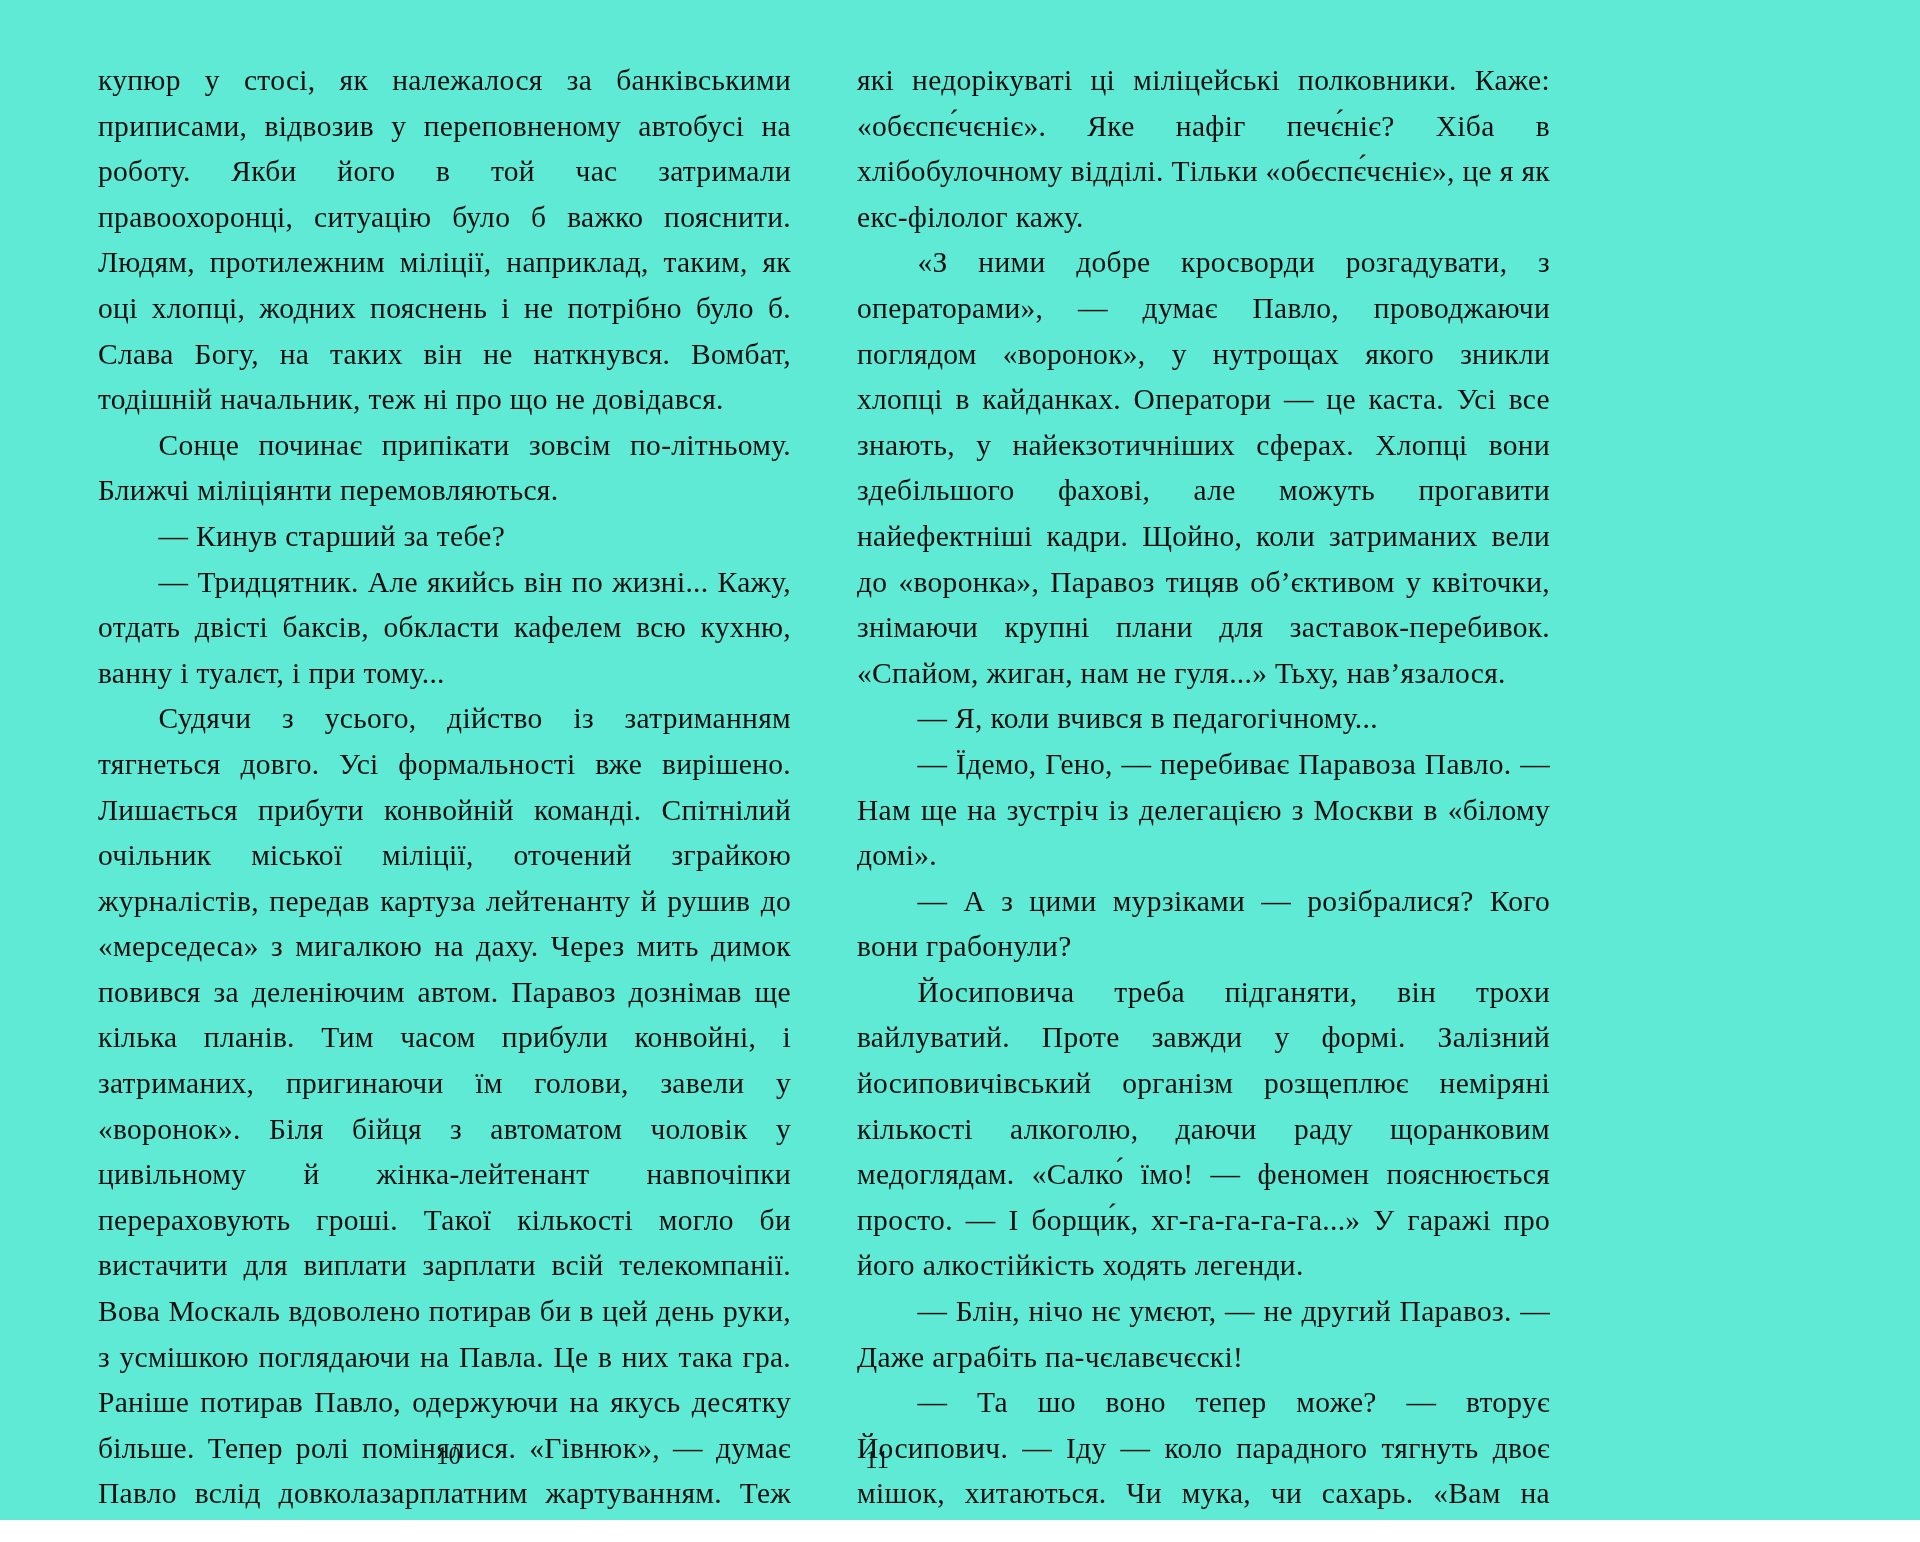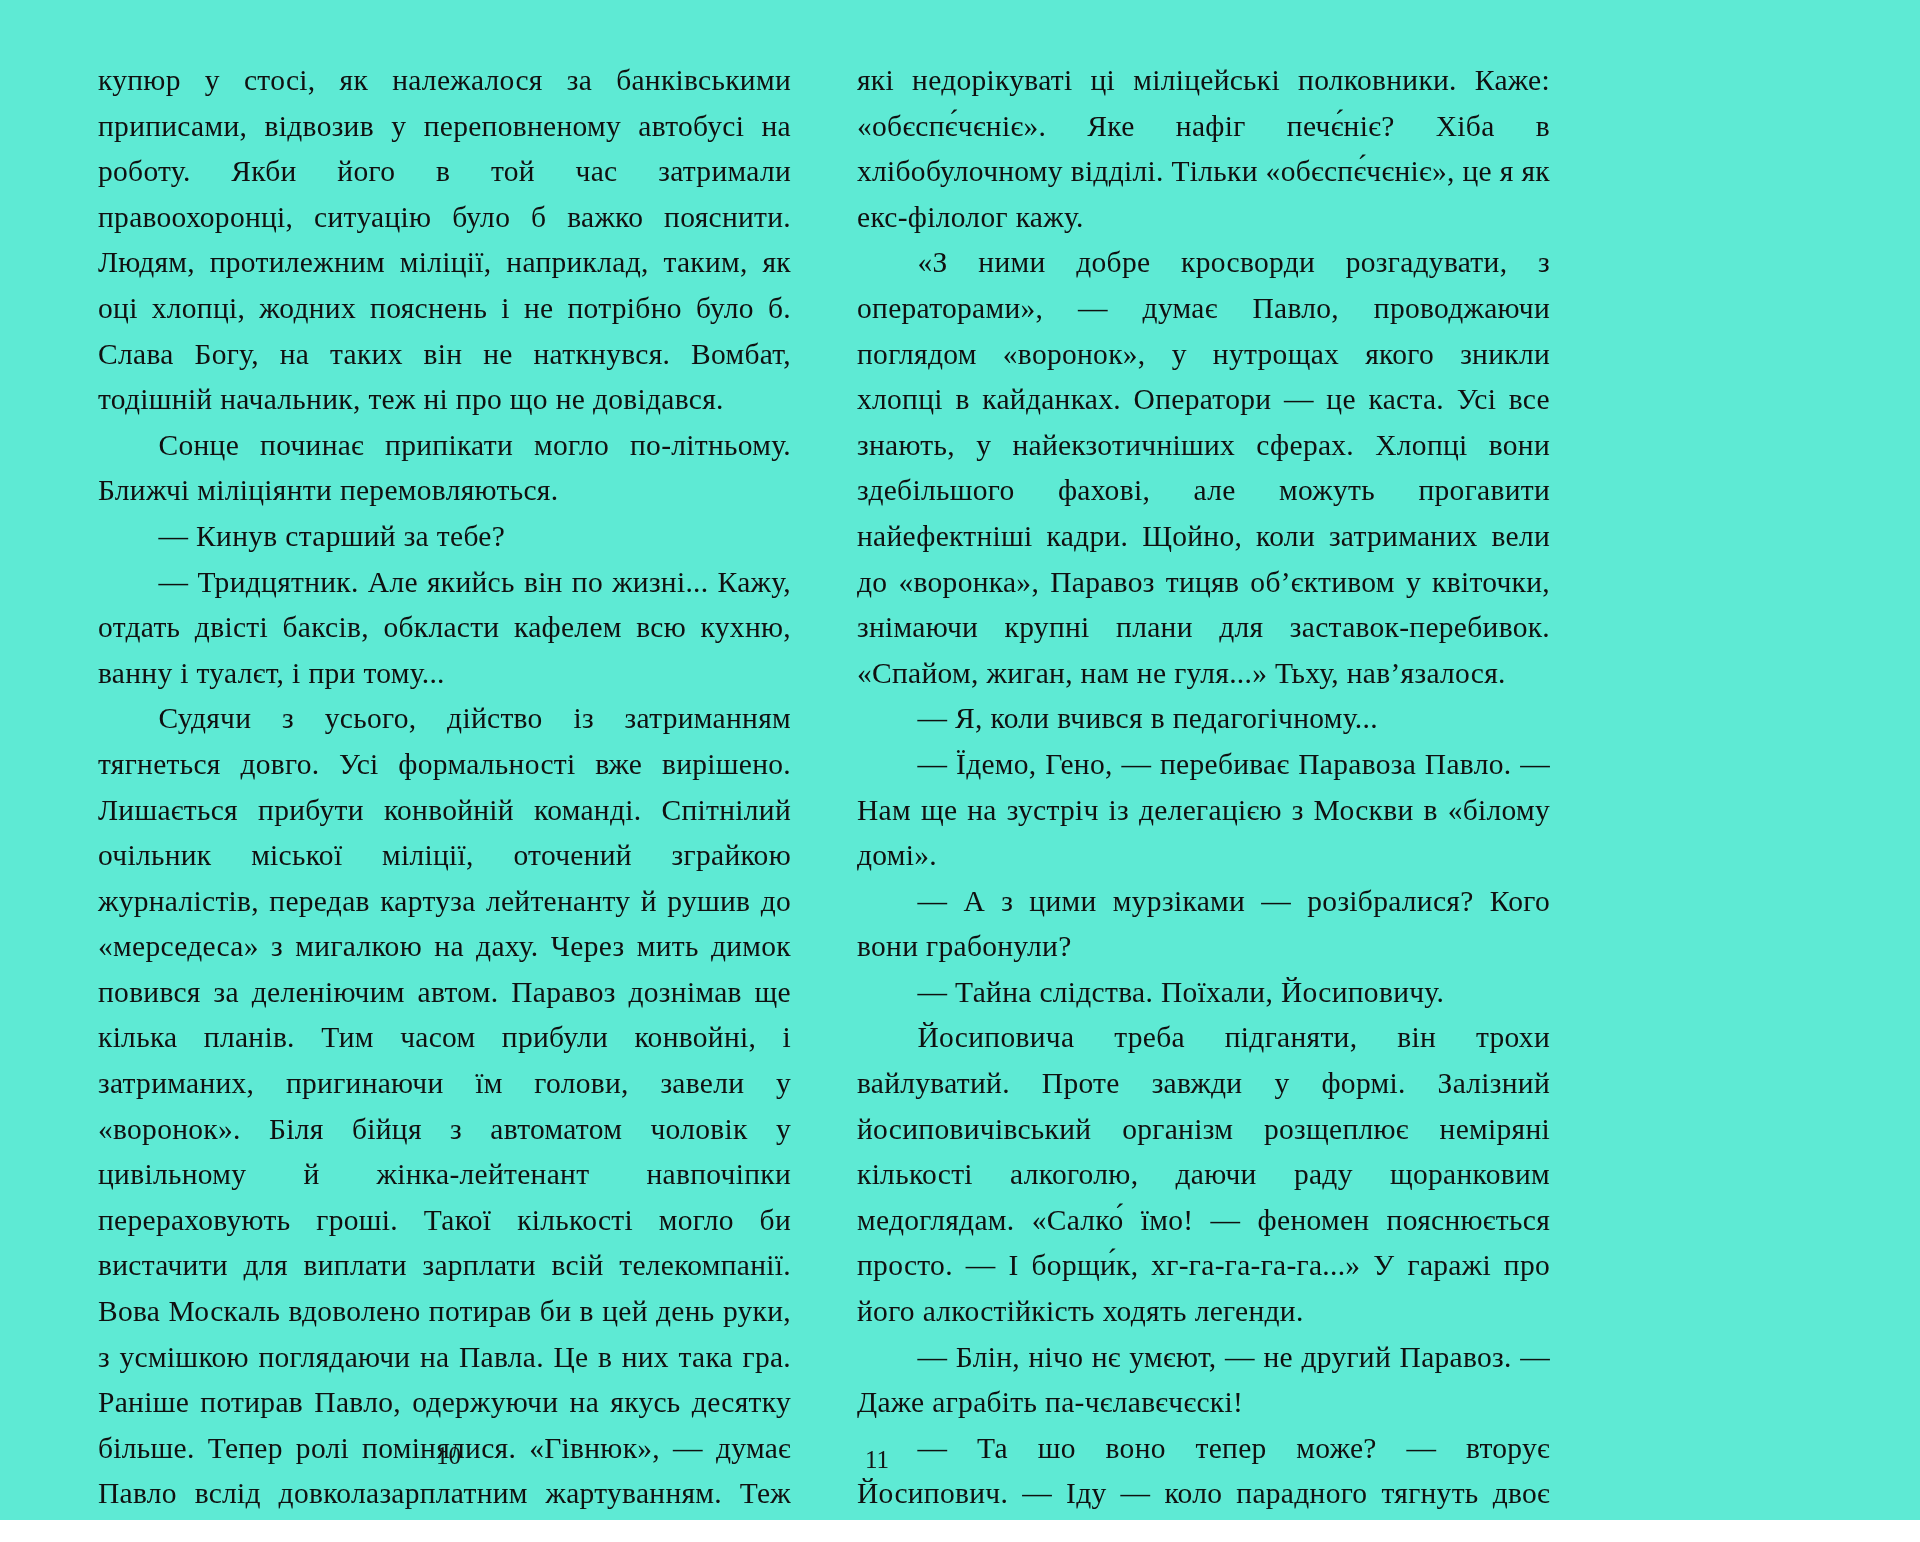--- a/index.html
+++ b/index.html
@@ -73,36 +73,35 @@
 </head>
 <body>
 
 <div class="page-spread">
 
   <div class="columns">
 
     <div class="page-column">
       <div class="body-text">
         <p>купюр у стосі, як належалося за банківськими приписами, відвозив у переповненому автобусі на роботу. Якби його в той час затримали правоохоронці, ситуацію було б важко пояснити. Людям, протилежним міліції, наприклад, таким, як оці хлопці, жодних пояснень і не потрібно було б. Слава Богу, на таких він не наткнувся. Вомбат, тодішній начальник, теж ні про що не довідався.</p>
-        <p class="indent">Сонце починає припікати могло по-літньому. Ближчі міліціянти перемовляються.</p>
+        <p class="indent">Сонце починає припікати зовсім по-літньому. Ближчі міліціянти перемовляються.</p>
         <p class="indent">— Кинув старший за тебе?</p>
         <p class="indent">— Тридцятник. Але якийсь він по жизні... Кажу, отдать двісті баксів, обкласти кафелем всю кухню, ванну і туалєт, і при тому...</p>
         <p class="indent">Судячи з усього, дійство із затриманням тягнеться довго. Усі формальності вже вирішено. Лишається прибути конвойній команді. Спітнілий очільник міської міліції, оточений зграйкою журналістів, передав картуза лейтенанту й рушив до «мерседеса» з мигалкою на даху. Через мить димок повився за деленіючим автом. Паравоз дознімав ще кілька планів. Тим часом прибули конвойні, і затриманих, пригинаючи їм голови, завели у «воронок». Біля бійця з автоматом чоловік у цивільному й жінка-лейтенант навпочіпки перераховують гроші. Такої кількості могло би вистачити для виплати зарплати всій телекомпанії. Вова Москаль вдоволено потирав би в цей день руки, з усмішкою поглядаючи на Павла. Це в них така гра. Раніше потирав Павло, одержуючи на якусь десятку більше. Тепер ролі помінялися. «Гівнюк», — думає Павло вслід довколазарплатним жартуванням. Теж жартома. Москаль друг, до того ж він ведучий прямих ефірів — отже, усе справедливо. Колишня власна грошова першість — за́гадка для самого Павла.</p>
 
       </div>
     </div>
 
     <div class="page-column">
       <div class="body-text">
         <p>які недорікуваті ці міліцейські полковники. Каже: «обєспє́чєніє». Яке нафіг печє́ніє? Хіба в хлібобулочному відділі. Тільки «обєспє́чєніє», це я як екс-філолог кажу.</p>
         <p class="indent">«З ними добре кросворди розгадувати, з операторами», — думає Павло, проводжаючи поглядом «воронок», у нутрощах якого зникли хлопці в кайданках. Оператори — це каста. Усі все знають, у найекзотичніших сферах. Хлопці вони здебільшого фахові, але можуть прогавити найефектніші кадри. Щойно, коли затриманих вели до «воронка», Паравоз тицяв об’єктивом у квіточки, знімаючи крупні плани для заставок-перебивок. «Спайом, жиган, нам не гуля...» Тьху, нав’язалося.</p>
         <p class="indent">— Я, коли вчився в педагогічному...</p>
         <p class="indent">— Їдемо, Гено, — перебиває Паравоза Павло. — Нам ще на зустріч із делегацією з Москви в «білому домі».</p>
         <p class="indent">— А з цими мурзіками — розібралися? Кого вони грабонули?</p>
-        <p class="indent">— Тайна слідства. Поїхали, Йосиповичу.</p>
         <p class="indent">Йосиповича треба підганяти, він трохи вайлуватий. Проте завжди у формі. Залізний йосиповичівський організм розщеплює неміряні кількості алкоголю, даючи раду щоранковим медоглядам. «Салко́ їмо! — феномен пояснюється просто. — І борщи́к, хг-га-га-га-га...» У гаражі про його алкостійкість ходять легенди.</p>
         <p class="indent">— Блін, нічо нє умєют, — не другий Паравоз. — Даже аграбіть па-чєлавєчєскі!</p>
         <p class="indent">— Та шо воно тепер може? — вторує Йосипович. — Іду — коло парадного тягнуть двоє мішок, хитаються. Чи мука, чи сахарь. «Вам на який?» На третій етаж. Ну, а мені на п’ятий. Кинув на плече — нормально. Кажу — давайте й другий. У них і челюсті на груди попадали.</p>
 
       </div>
     </div>
 
   </div>
 
   <div class="folio folio-left">

